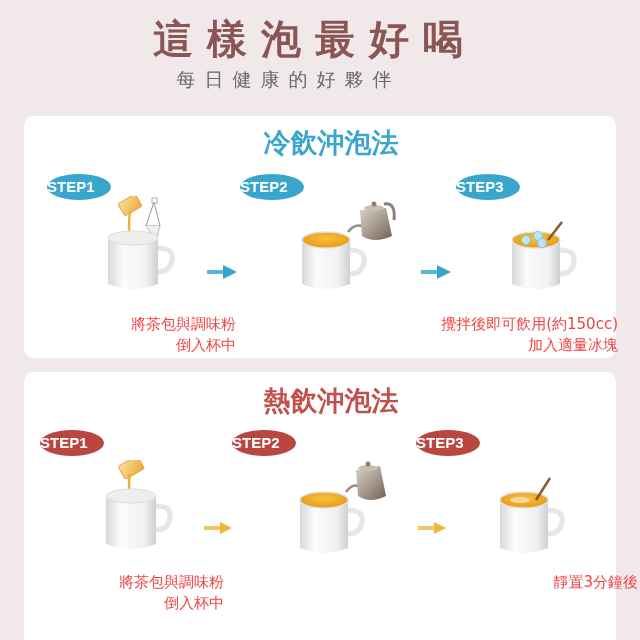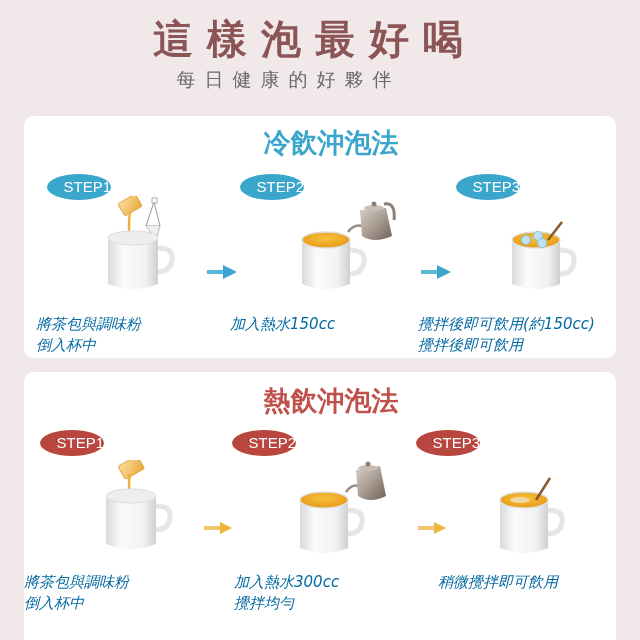--- a/index.html
+++ b/index.html
@@ -28,37 +28,37 @@
   .card.hot { top: 372px; height: 289px; }
   .card-title {
     position: absolute; left: 0; width: 100%; text-align: center;
     font-size: 27px; font-weight: bold; line-height: 34px; margin-left: 11px;
   }
   .cold .card-title { top: 10px; color: #3aa6cc; }
   .hot .card-title { top: 12px; color: #c0504a; }
 
   .step-badge {
     position: absolute; width: 64px; height: 26px; border-radius: 50%;
-    color: #fff; font-size: 15px; font-weight: normal;
-    text-align: right; line-height: 26px; font-family: "Liberation Sans", sans-serif;
+    color: #fff; font-size: 15px; font-weight: bold;
+    text-align: left; line-height: 26px; font-family: "Liberation Sans", sans-serif;
   }
   .cold .step-badge { background: #3aa6cc; top: 58px; }
   .hot .step-badge { background: #b9473f; top: 58px; }
 
   .mug-wrap { position: absolute; width: 100px; height: 100px; }
   .cold .mug-wrap { top: 80px; }
   .hot .mug-wrap { top: 88px; }
 
   .arrow { position: absolute; width: 30px; height: 14px; }
   .cold .arrow { top: 148px; }
   .hot .arrow { top: 148px; }
 
   .step-text {
-    position: absolute; width: 200px; text-align: left;
-    font-size: 15px; color: #0369a1; line-height: 21px; font-style: italic;
+    position: absolute; width: 200px; text-align: right;
+    font-size: 15px; color: #ef4444; line-height: 21px;
   }
   .cold .step-text { top: 198px; }
   .hot .step-text { top: 200px; }
 </style>
 </head>
 <body>
 
 <svg width="0" height="0" style="position:absolute">
   <defs>
     <linearGradient id="mugBody" x1="0" x2="1" y1="0" y2="0">
@@ -142,25 +142,24 @@
         <rect x="0" y="5" width="18" height="4" fill="#5ab7d6"></rect>
         <path d="M16 0 L30 7 L16 14 Z" fill="#3aa6cc"></path>
       </svg>
   </div>
 
   <div class="step-text" style="left:12px">
     <div>將茶包與調味粉</div>
     <div>倒入杯中</div>
   </div>
   <div class="step-text" style="left:206px">
-    <div>加入熱水150cc</div>
   </div>
   <div class="step-text" style="left:394px">
     <div>攪拌後即可飲用(約150cc)</div>
-    <div>攪拌後即可飲用</div>
+    <div>加入適量冰塊</div>
   </div>
 </div>
 
 <div class="card hot">
   <div class="card-title">熱飲沖泡法</div>
 
   <div class="step-badge" style="left:16px">STEP1</div>
   <div class="step-badge" style="left:208px">STEP2</div>
   <div class="step-badge" style="left:392px">STEP3</div>
 
@@ -206,20 +205,16 @@
     <svg width="30" height="14" viewBox="0 0 30 14">
         <rect x="0" y="5" width="18" height="4" fill="#f3c46a"></rect>
         <path d="M16 1 L28 7 L16 13 Z" fill="#efb63d"></path>
       </svg>
   </div>
 
   <div class="step-text" style="left:0px">
     <div>將茶包與調味粉</div>
     <div>倒入杯中</div>
   </div>
-  <div class="step-text" style="left:210px">
-    <div>加入熱水300cc</div>
-    <div>攪拌均勻</div>
-  </div>
   <div class="step-text" style="left:414px">
-    <div>稍微攪拌即可飲用</div>
+    <div>靜置3分鐘後</div>
   </div>
 </div>
 
 </body></html>

